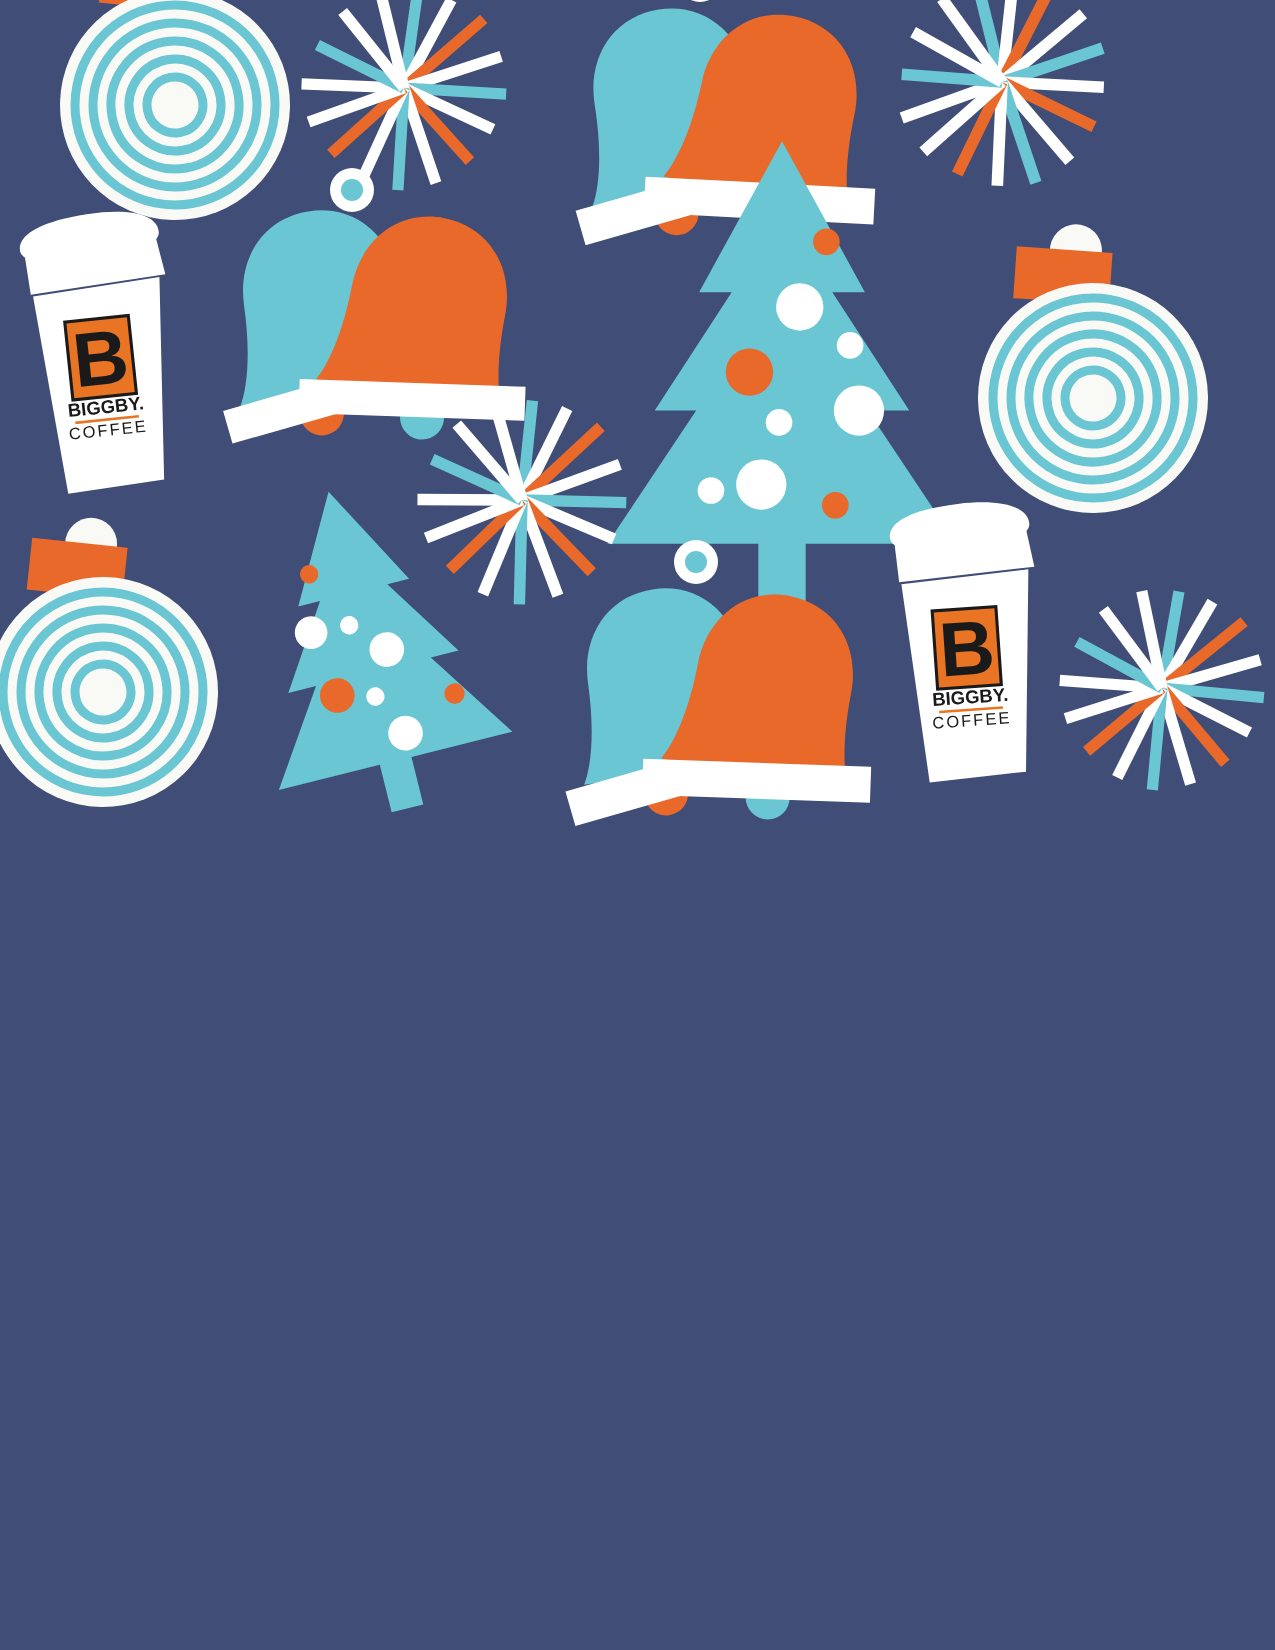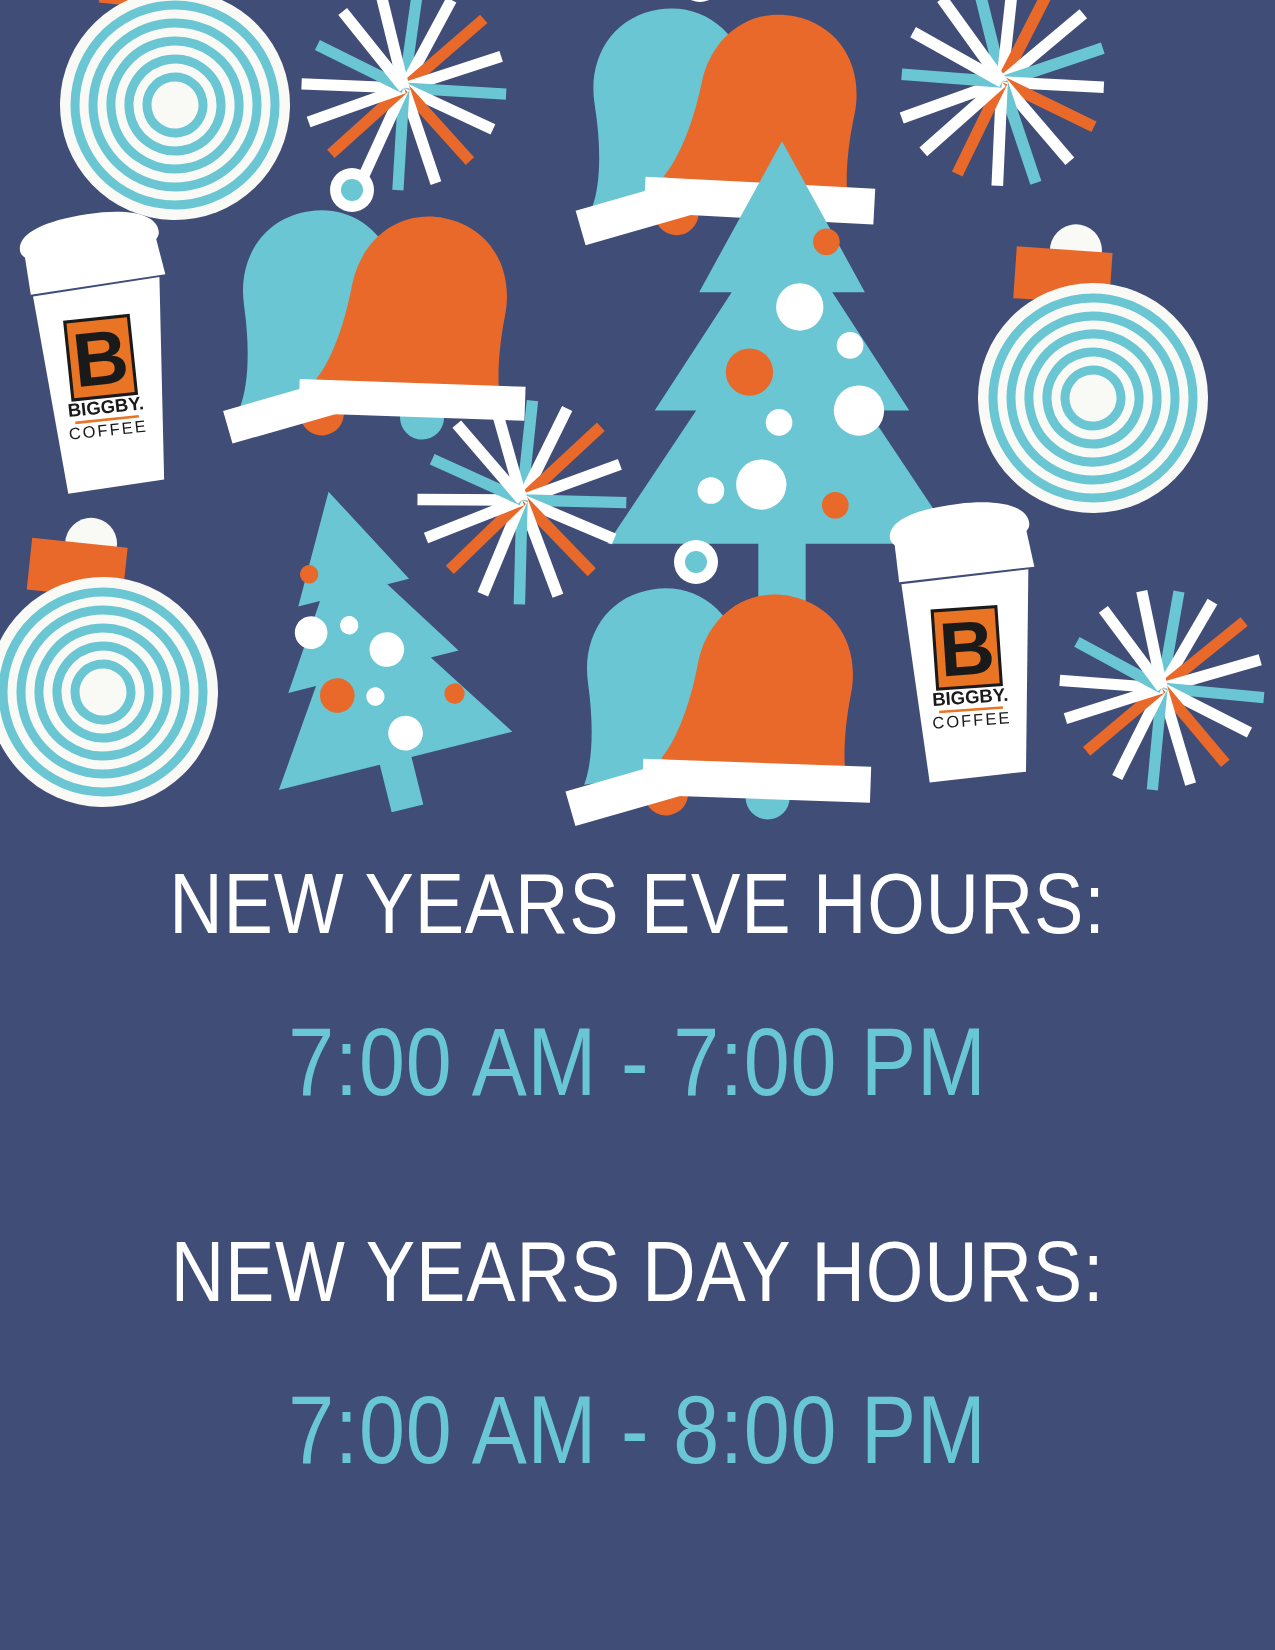--- a/index.html
+++ b/index.html
@@ -230,23 +230,14 @@
 
     <g transform="translate(966,652) rotate(-4) scale(1.03)">
       <use href="#coffee-cup"></use>
     </g>
 
     <g transform="translate(1162,688) rotate(10) scale(1.02)">
       <use href="#starburst"></use>
     </g>
   </svg>
 
-  <div class="text-block">
-    <div class="heading" style="color: rgb(255, 255, 255);">NEW YEARS EVE HOURS:</div>
-    <div class="gap-a"></div>
-    <div class="times" style="color: rgb(105, 198, 212);">7:00 AM - 7:00 PM</div>
-    <div class="gap-b"></div>
-    <div class="heading" style="color: rgb(255, 255, 255);">NEW YEARS DAY HOURS:</div>
-    <div class="gap-c"></div>
-    <div class="times" style="color: rgb(105, 198, 212);">7:00 AM - 8:00 PM</div>
-  </div>
 
 </div>
 
 </body></html>

